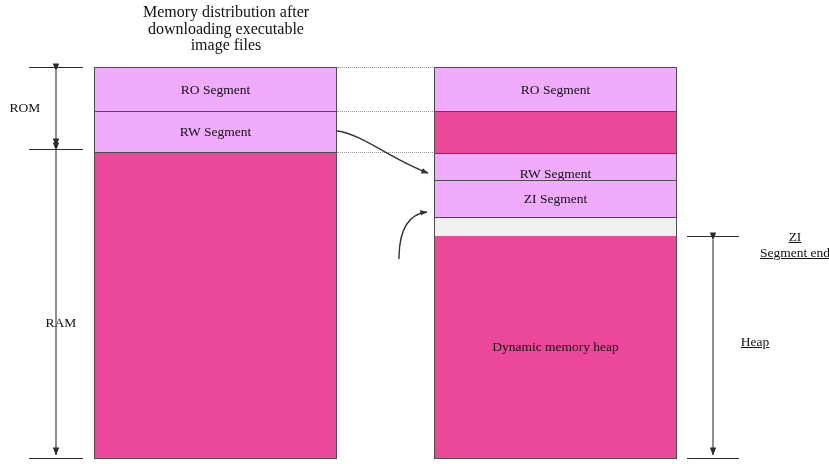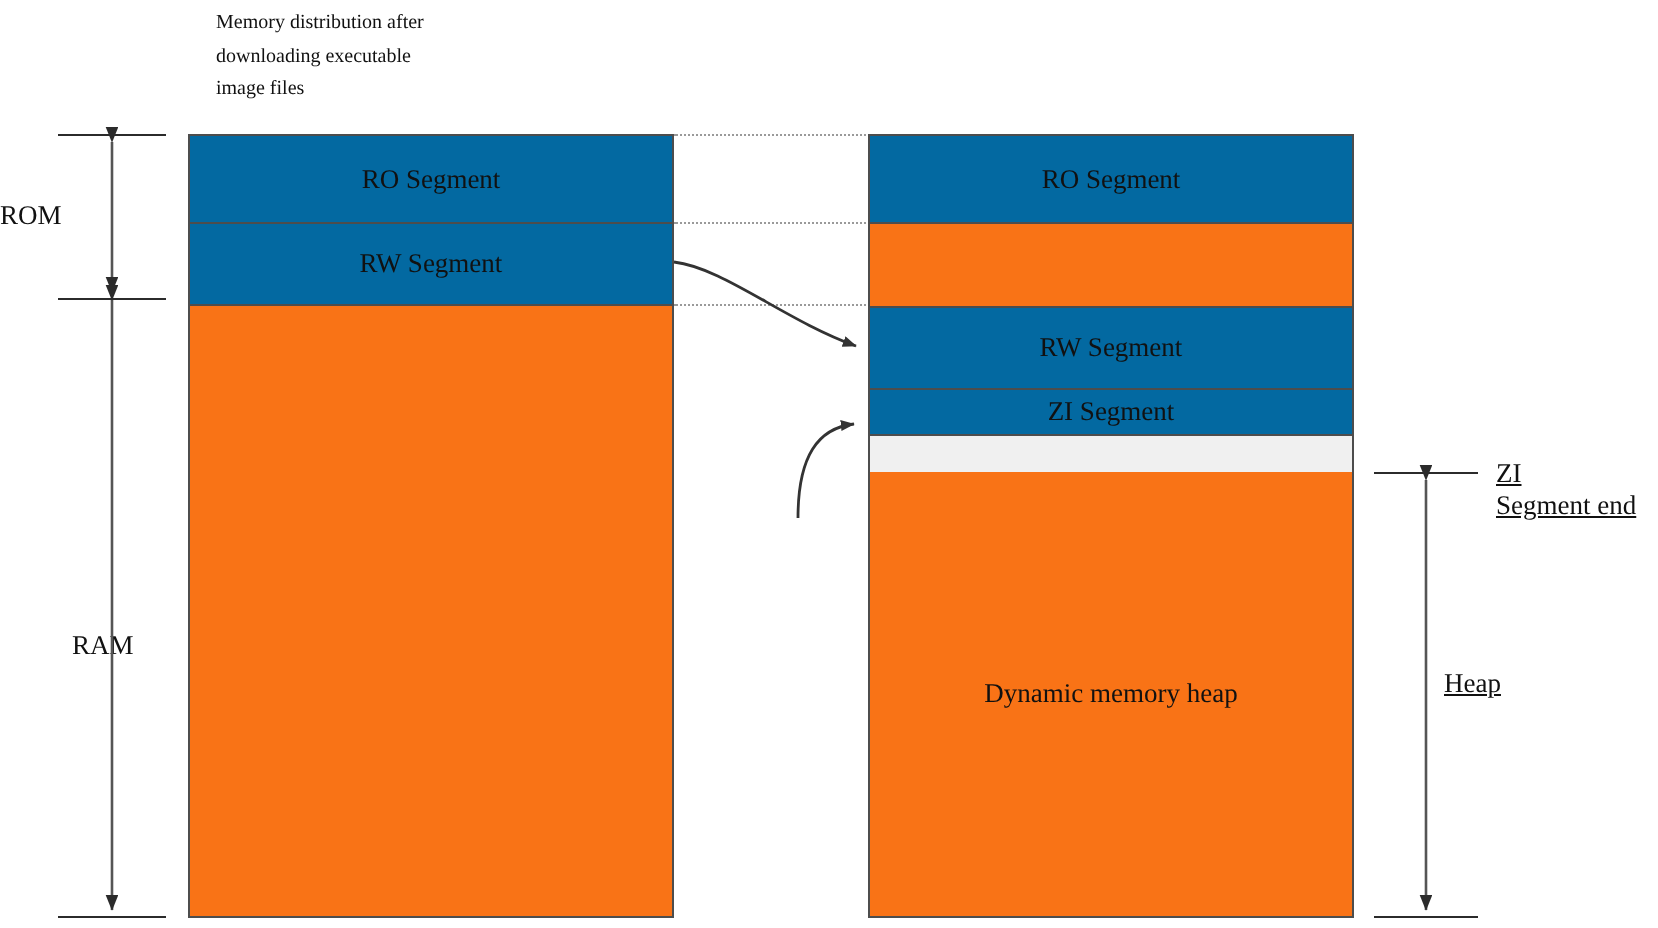--- a/index.html
+++ b/index.html
@@ -15,21 +15,22 @@
     position: relative;
     width: 829px;
     height: 464px;
     background: #ffffff;
     overflow: hidden;
   }
 
   
   .title {
     position: absolute;
-    font-size: 10px;
+    text-align: center;
+    font-size: 16px;
     line-height: 16.5px;
     color: #111111;
     white-space: pre-line;
   }
   #title-left  { left: 108px; top: 4px;  width: 236px; }
   #title-right { left: 448px; top: 11px; width: 256px; }
 
   
   .map {
     position: absolute;
@@ -45,46 +46,47 @@
     left: 0;
     width: 100%;
     box-sizing: border-box;
     display: flex;
     align-items: center;
     justify-content: center;
     font-size: 13.5px;
     color: #111111;
   }
   .seg-fill {
-    background: #0369a1;
+    background: #f0abfc;
     border-top: 1px solid #4d4d4d;
     border-bottom: 1px solid #4d4d4d;
   }
   .seg-empty {
-    background: #f97316;
+    background: #ec4899;
     text-align: right;
   }
 
   
   .guide {
     position: absolute;
     height: 0;
     border-top: 1px dotted #9a9a9a;
   }
 
   
   .tick {
     position: absolute;
     height: 0;
     border-top: 1px solid #2b2b2b;
   }
   .measure-label {
     position: absolute;
     font-size: 13.5px;
     color: #111111;
+    text-align: center;
     white-space: pre-line;
     line-height: 16px;
   }
 
   svg.overlay {
     position: absolute;
     left: 0; top: 0;
     width: 829px;
     height: 464px;
     pointer-events: none;
@@ -119,21 +121,21 @@
   <div class="map" id="map-right">
     <div class="seg seg-fill" style="top:-1px; height:45px;">
       <span>RO Segment</span>
     </div>
     <div class="seg seg-empty" style="top:44px; height:41px;">
       <span></span>
     </div>
     <div class="seg seg-fill" style="top:85px; height:42px;">
       <span>RW Segment</span>
     </div>
-    <div class="seg seg-fill" style="top:126px; height:24px;">
+    <div class="seg seg-fill" style="top:112px; height:38px;">
       <span>ZI Segment</span>
     </div>
     <div class="seg seg-empty" style="top:168px; height:222px;">
       <span>Dynamic memory heap</span>
     </div>
   </div>
 
   <div class="tick" style="left:29px;  top:67px;  width:54px;"></div>
   <div class="tick" style="left:29px;  top:149px; width:54px;"></div>
   <div class="tick" style="left:29px;  top:458px; width:54px;"></div>

